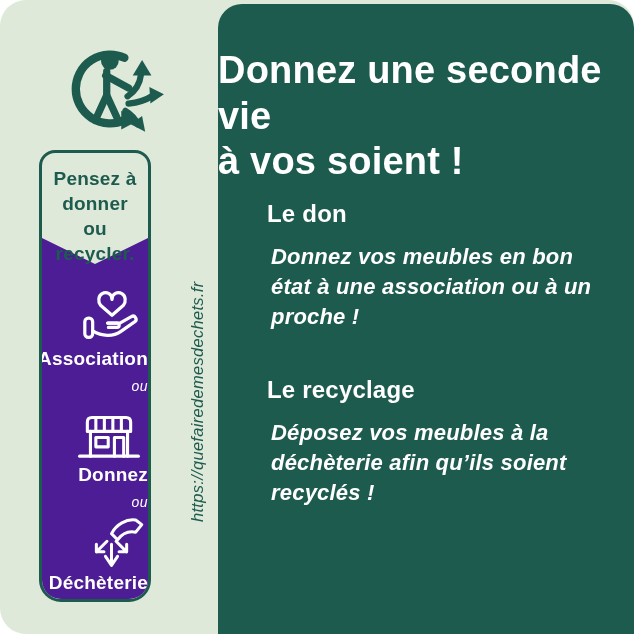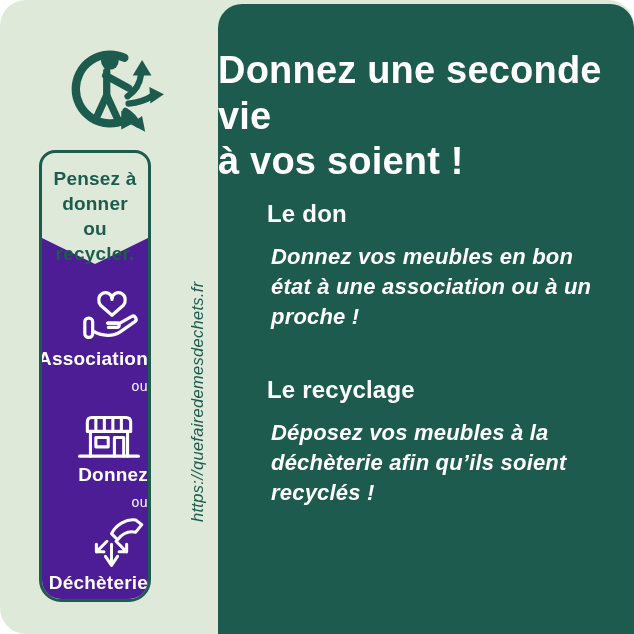--- a/index.html
+++ b/index.html
@@ -41,21 +41,21 @@
     position:relative;z-index:2;padding:13px 8px 0 8px;text-align:center;
     font-weight:bold;font-size:19px;line-height:1.32;color:#1E5B4F;letter-spacing:.2px;
   }
   .ribbon-dark{
     position:absolute;left:0;right:0;top:85px;bottom:0;background:#4c1d95;
     clip-path:polygon(0 0,50% 26px,100% 0,100% 100%,0 100%);
     display:flex;flex-direction:column;align-items:flex-end;
   }
   .opt-icon{display:block;}
   .opt-label{color:#fff;font-weight:bold;font-size:19px;letter-spacing:.2px;}
-  .ou{color:#fff;font-size:14px;letter-spacing:.5px;}
+  .ou{color:#fff;font-style:italic;font-size:14px;letter-spacing:.5px;}
   .mt40{margin-top:40px}.mt2{margin-top:2px}.mt4{margin-top:4px}.mt8{margin-top:8px}
   
   .url{
     position:absolute;left:179px;top:256px;width:39px;height:292px;
     writing-mode:vertical-rl;transform:rotate(180deg);
     text-align:center;line-height:37px;
     font-style:italic;font-size:16.5px;color:#1E5B4F;letter-spacing:.3px;
   }
 </style>
 </head>

